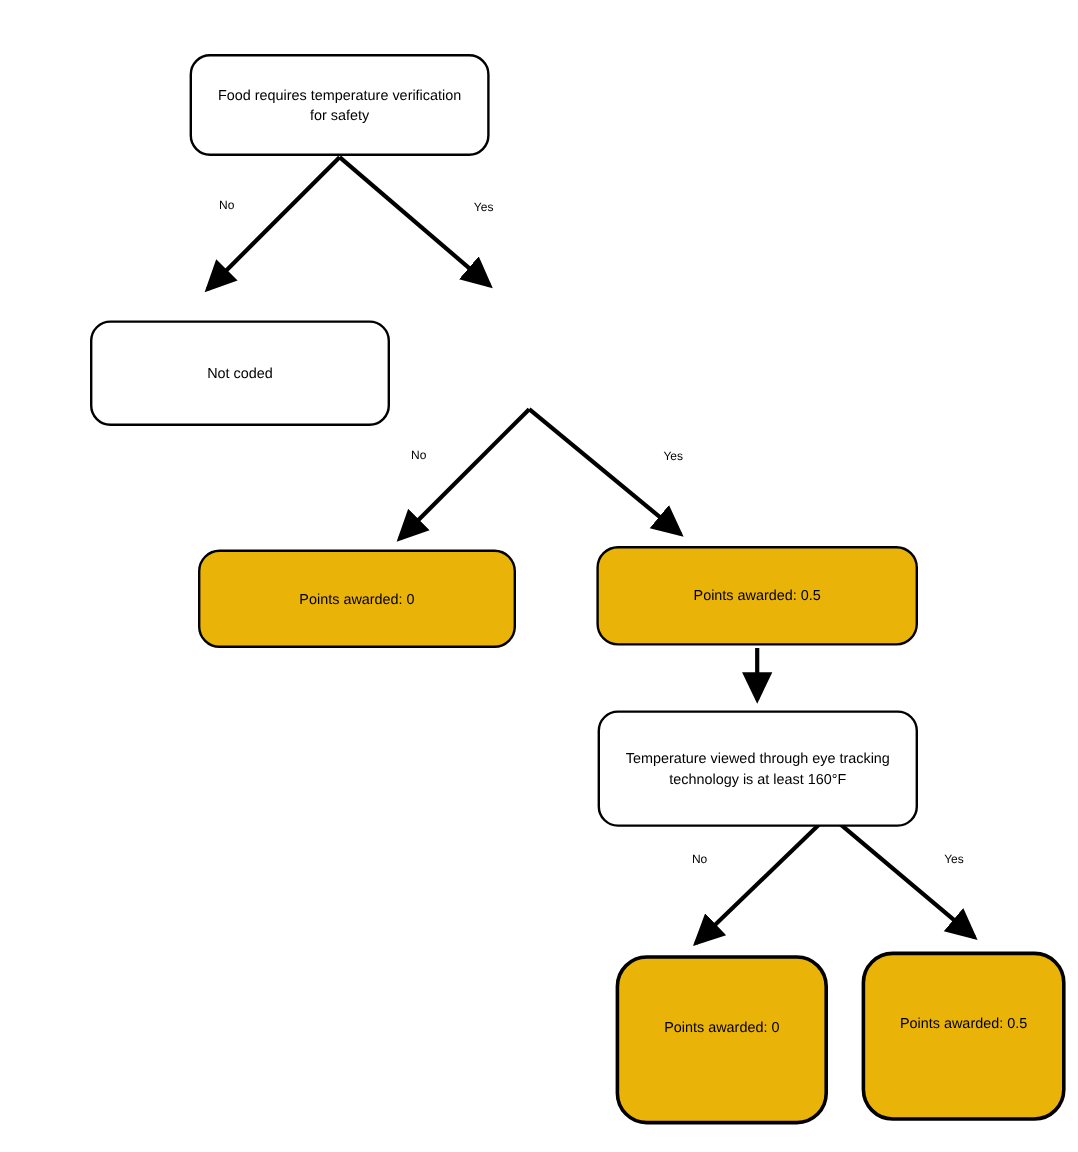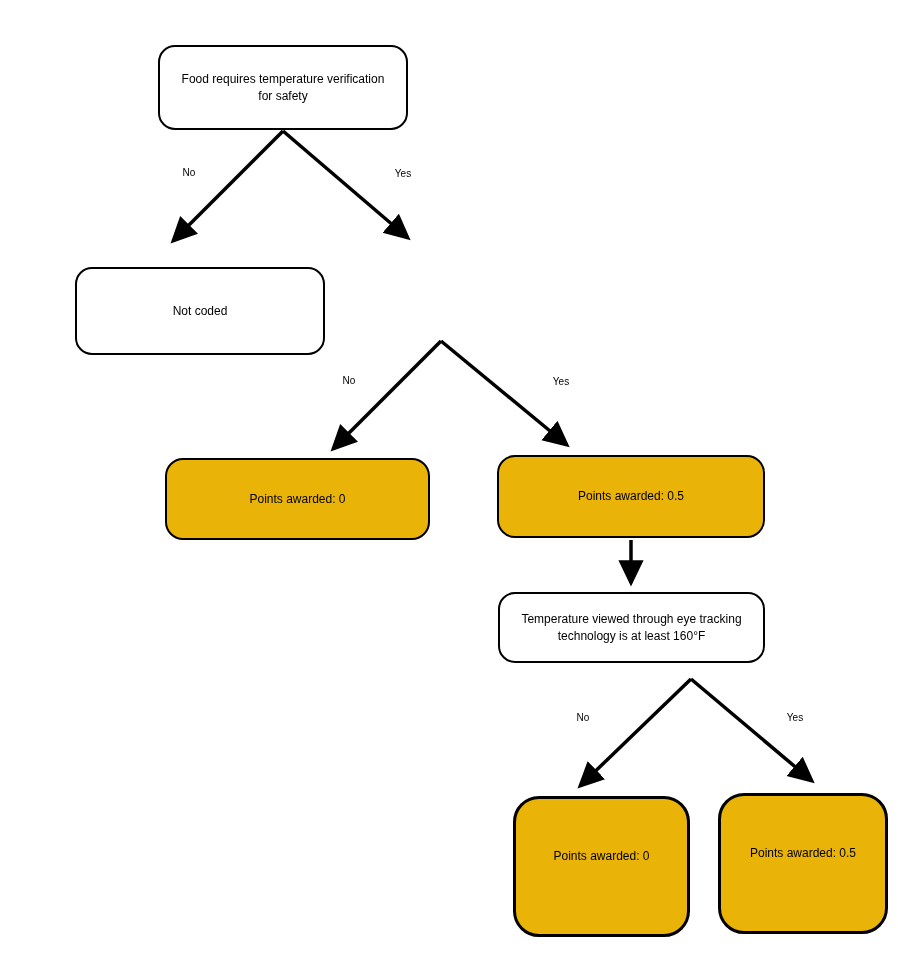--- a/index.html
+++ b/index.html
@@ -56,21 +56,21 @@
     text-align: center;
     white-space: nowrap;
     transform: translate(-50%, -50%);
   }
   
   #node-root            { left: 158px; top: 45px;  width: 250px; height: 85px; }
   #node-not-coded       { left: 33px;  top: 267px; width: 250px; height: 88px; margin-left: 42px; }
   #node-thermometer     { left: 307px; top: 253px; width: 267px; height: 85px; }
   #node-points0-mid     { left: 165px; top: 458px; width: 265px; height: 82px; }
   #node-points05-mid    { left: 497px; top: 455px; width: 268px; height: 83px; }
-  #node-temp160         { left: 498px; top: 592px; width: 267px; height: 71px; padding: 4px 8px; }
+  #node-temp160         { left: 498px; top: 592px; width: 267px; height: 97px; padding: 4px 8px; }
   #node-points0-bottom  { left: 513px; top: 796px; width: 177px; height: 141px; }
   #node-points05-bottom { left: 718px; top: 793px; width: 170px; height: 141px; }
   
   #label-root-no        { left: 189px; top: 172px; }
   #label-root-yes       { left: 403px; top: 173px; }
   #label-thermometer-no { left: 349px; top: 380px; }
   #label-thermometer-yes{ left: 561px; top: 381px; }
   #label-temp160-no     { left: 583px; top: 717px; }
   #label-temp160-yes    { left: 795px; top: 717px; }
 </style>

